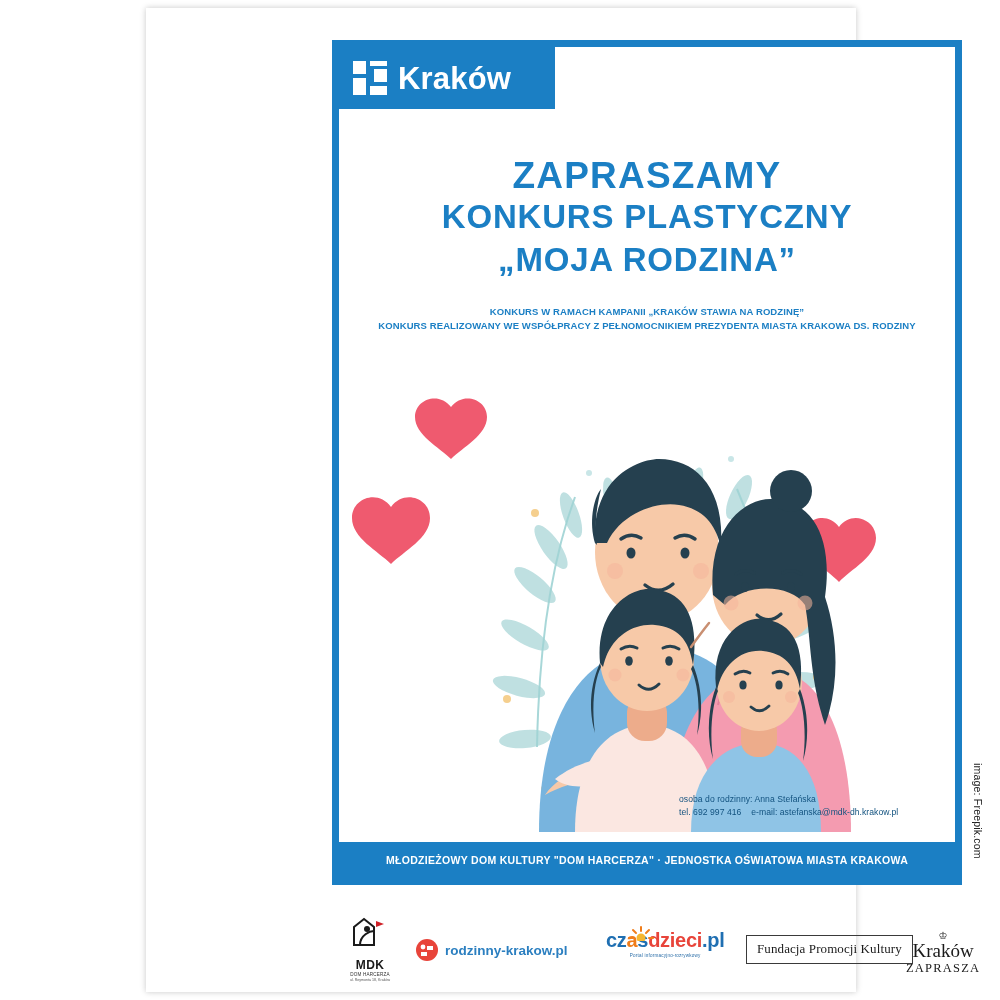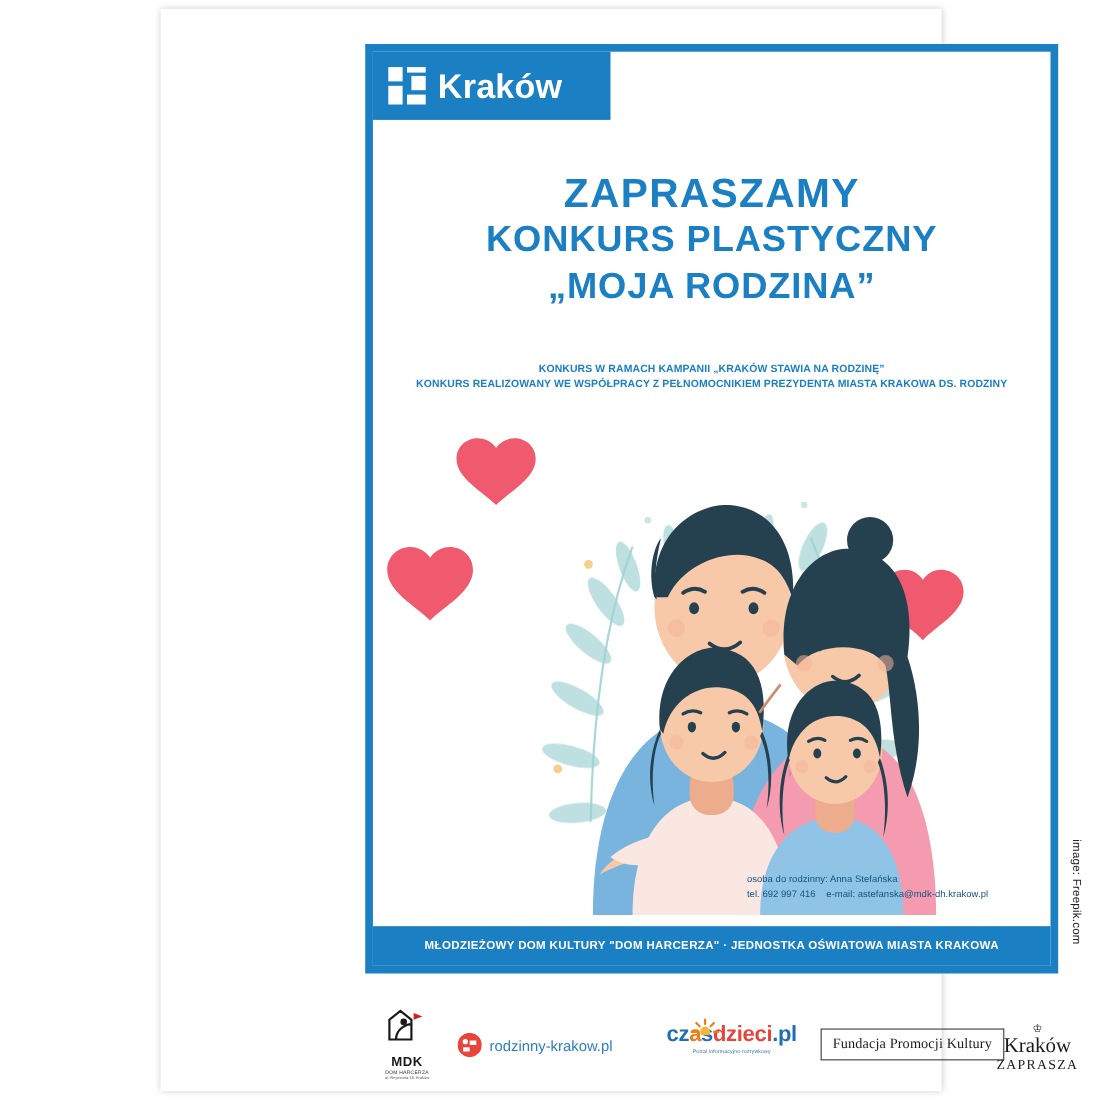--- a/index.html
+++ b/index.html
@@ -114,21 +114,20 @@
     position: absolute;
     left: 0;
     top: 258px;
     width: 100%;
     text-align: center;
     color: #1b7fc4;
     font-size: 9.5px;
     font-weight: bold;
     line-height: 1.45;
     letter-spacing: 0.1px;
-    margin-top: 24px;
   }
 
   
   .illus {
     position: absolute;
     left: 0;
     top: 300px;
     width: 616px;
     height: 485px;
     overflow: hidden;
@@ -197,21 +196,21 @@
   
   .mdk { left: 20px; top: 2px; width: 68px; text-align: center; }
   .mdk-glyph { width: 40px; height: 34px; margin: 0 auto; position: relative; }
   .mdk-text { font-size: 12px; font-weight: bold; color: #1a1a1a; letter-spacing: 0.4px; margin-top: 9px; }
   .mdk-sub { font-size: 4.6px; color: #333; letter-spacing: 0.2px; }
   .mdk-sub2 { font-size: 3.6px; color: #555; margin-top: 1px; }
 
   
   .rodz { left: 100px; top: 26px; display: flex; align-items: center; }
   .rodz-mark { width: 22px; height: 22px; position: relative; margin-right: 7px; }
-  .rodz-text { font-size: 13.5px; color: #2b7fc0; font-weight: normal; }
+  .rodz-text { font-size: 13.5px; color: #2b7fc0; font-weight: bold; }
 
   
   .czas { left: 290px; top: 16px; text-align: center; }
   .czas-sun { position: absolute; left: 22px; top: -4px; width: 26px; height: 16px; }
   .czas-main { font-size: 20px; font-weight: bold; color: #1f6fb2; letter-spacing: -0.3px; }
   .czas-main .o { color: #f07d1a; }
   .czas-main .dz { color: #e8443a; }
   .czas-sub { font-size: 4.6px; color: #2b6ea8; letter-spacing: 0.2px; margin-top: 1px; }
 
   

